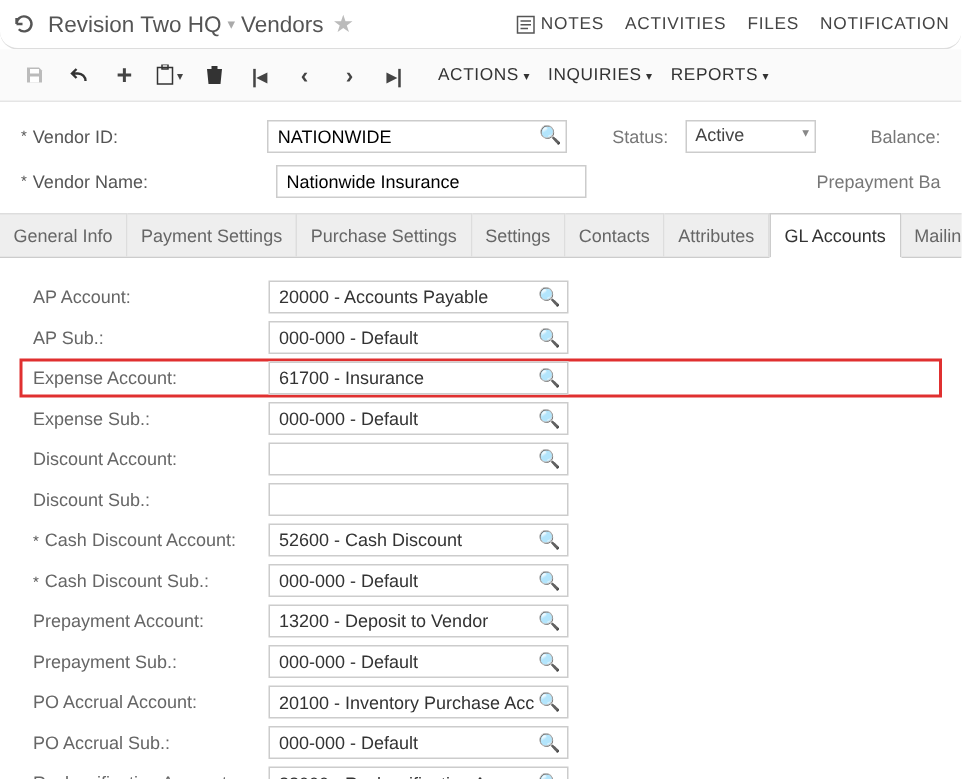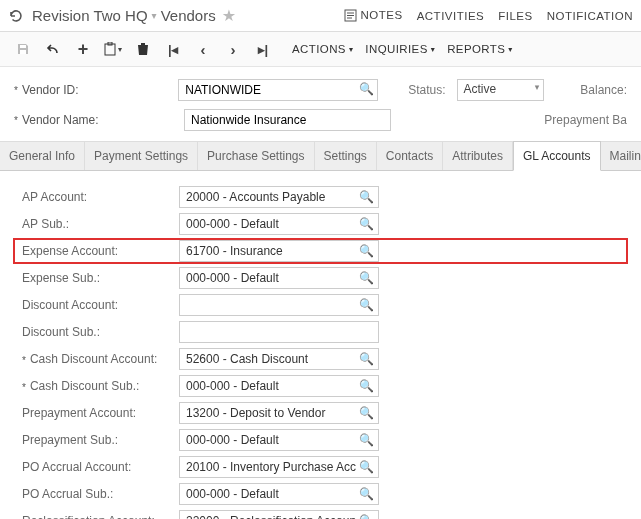--- a/index.html
+++ b/index.html
@@ -1,25 +1,25 @@
 <!DOCTYPE html>
 <html><head>
 <meta charset="utf-8">
 <style>
   * { box-sizing: border-box; margin: 0; padding: 0; }
   body { font-family: Arial, Helvetica, sans-serif; font-size: 12px; color: #444; background: #fff; width: 641px; }
   
   
-  .header { display: flex; align-items: center; padding: 6px 8px; border-bottom: 1px solid #ddd; }
+  .header { display: flex; align-items: center; padding: 6px 8px; border-bottom: 1px solid #ddd; border-radius: 12px; }
   .header .refresh { margin-right: 8px; color: #555; }
   .header .breadcrumb { color: #555; font-size: 15px; display: flex; align-items: center; }
   .header .breadcrumb .sep { margin: 0 4px; color: #aaa; font-size: 10px; }
   .header .star { margin-left: 6px; color: #bbb; font-size: 16px; }
   .header .spacer { flex: 1; }
-  .header .hlink { margin-left: 14px; color: #444; font-size: 11.5px; letter-spacing: 0.5px; display: flex; cursor: pointer; }
+  .header .hlink { margin-left: 14px; color: #444; font-size: 11.5px; letter-spacing: 0.5px; display: flex; align-items: center; cursor: pointer; }
   .header .hlink svg { margin-right: 4px; }
 
   
   .toolbar { display: flex; align-items: center; padding: 6px 10px; border-bottom: 1px solid #e5e5e5; background: #fafafa; gap: 4px; }
   .tbtn { width: 26px; height: 22px; display: inline-flex; align-items: center; justify-content: center; color: #444; cursor: pointer; font-size: 14px; }
   .tbtn .caret { font-size: 8px; margin-left: 2px; }
   .toolbar .tspacer { flex: 1; }
   .tmenu { margin-left: 8px; font-size: 11.5px; letter-spacing: 0.4px; color: #333; cursor: pointer; display: inline-flex; align-items: center; }
   .tmenu .caret { font-size: 8px; margin-left: 3px; }
 

